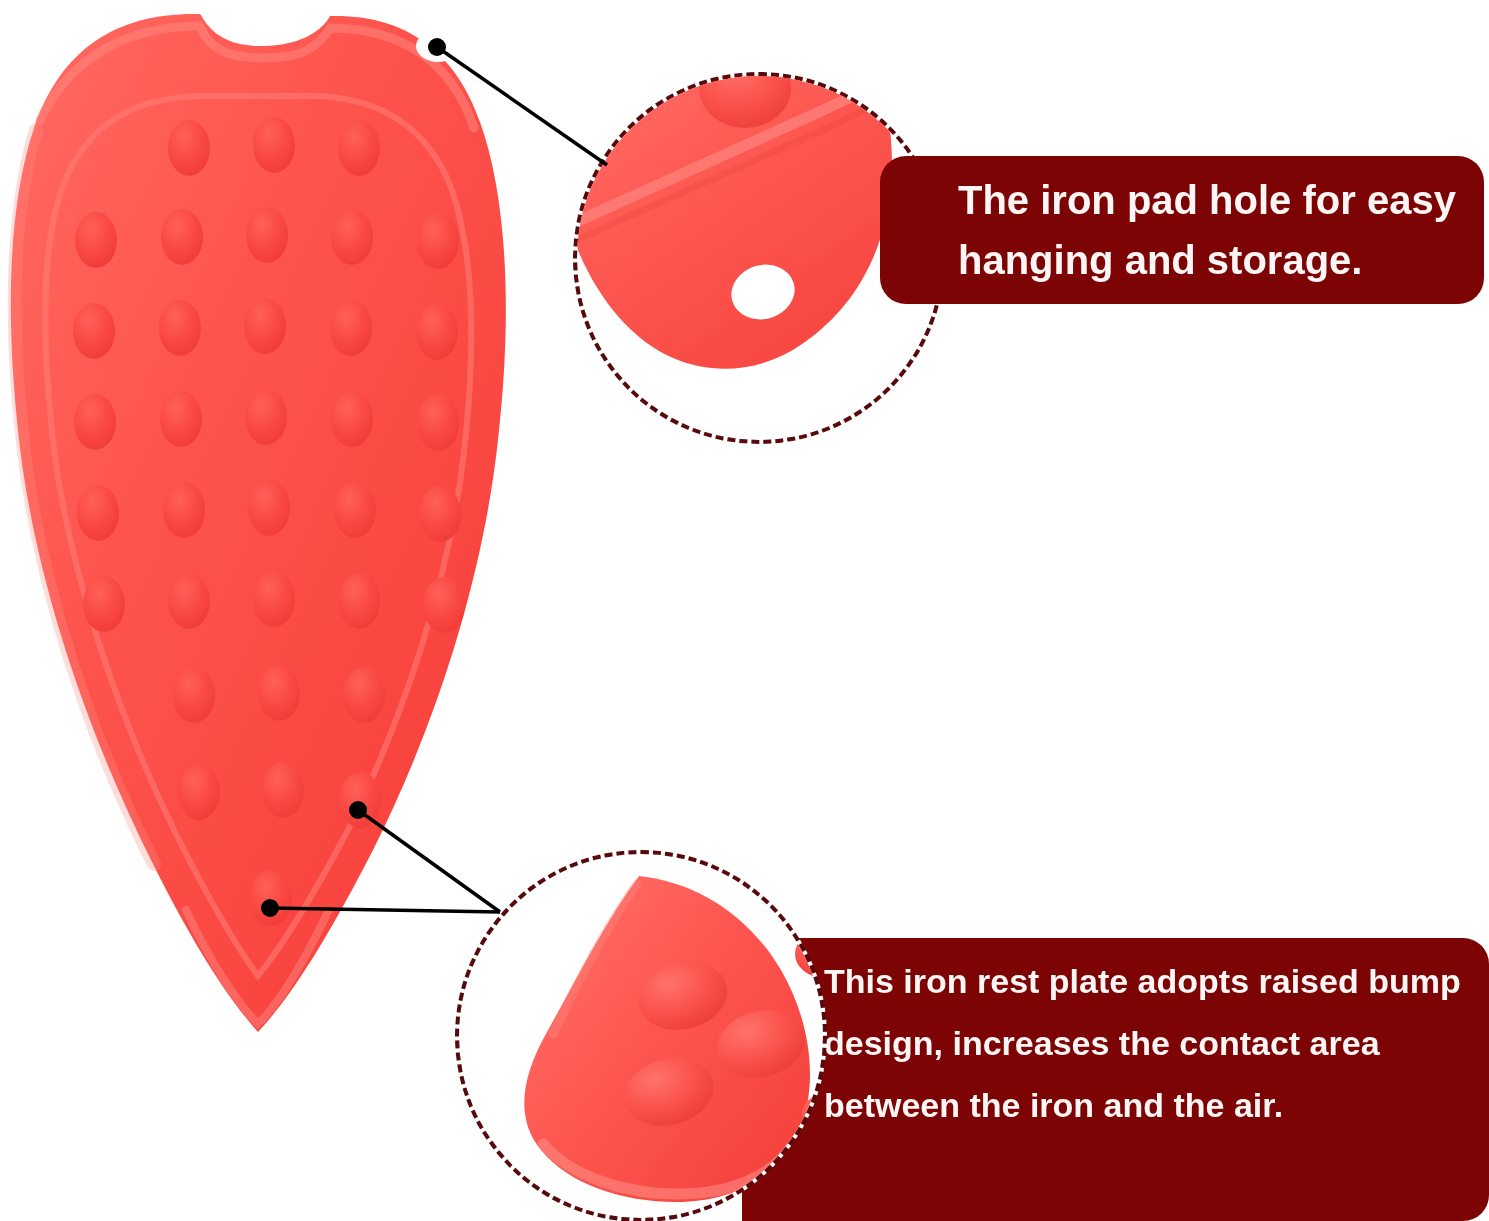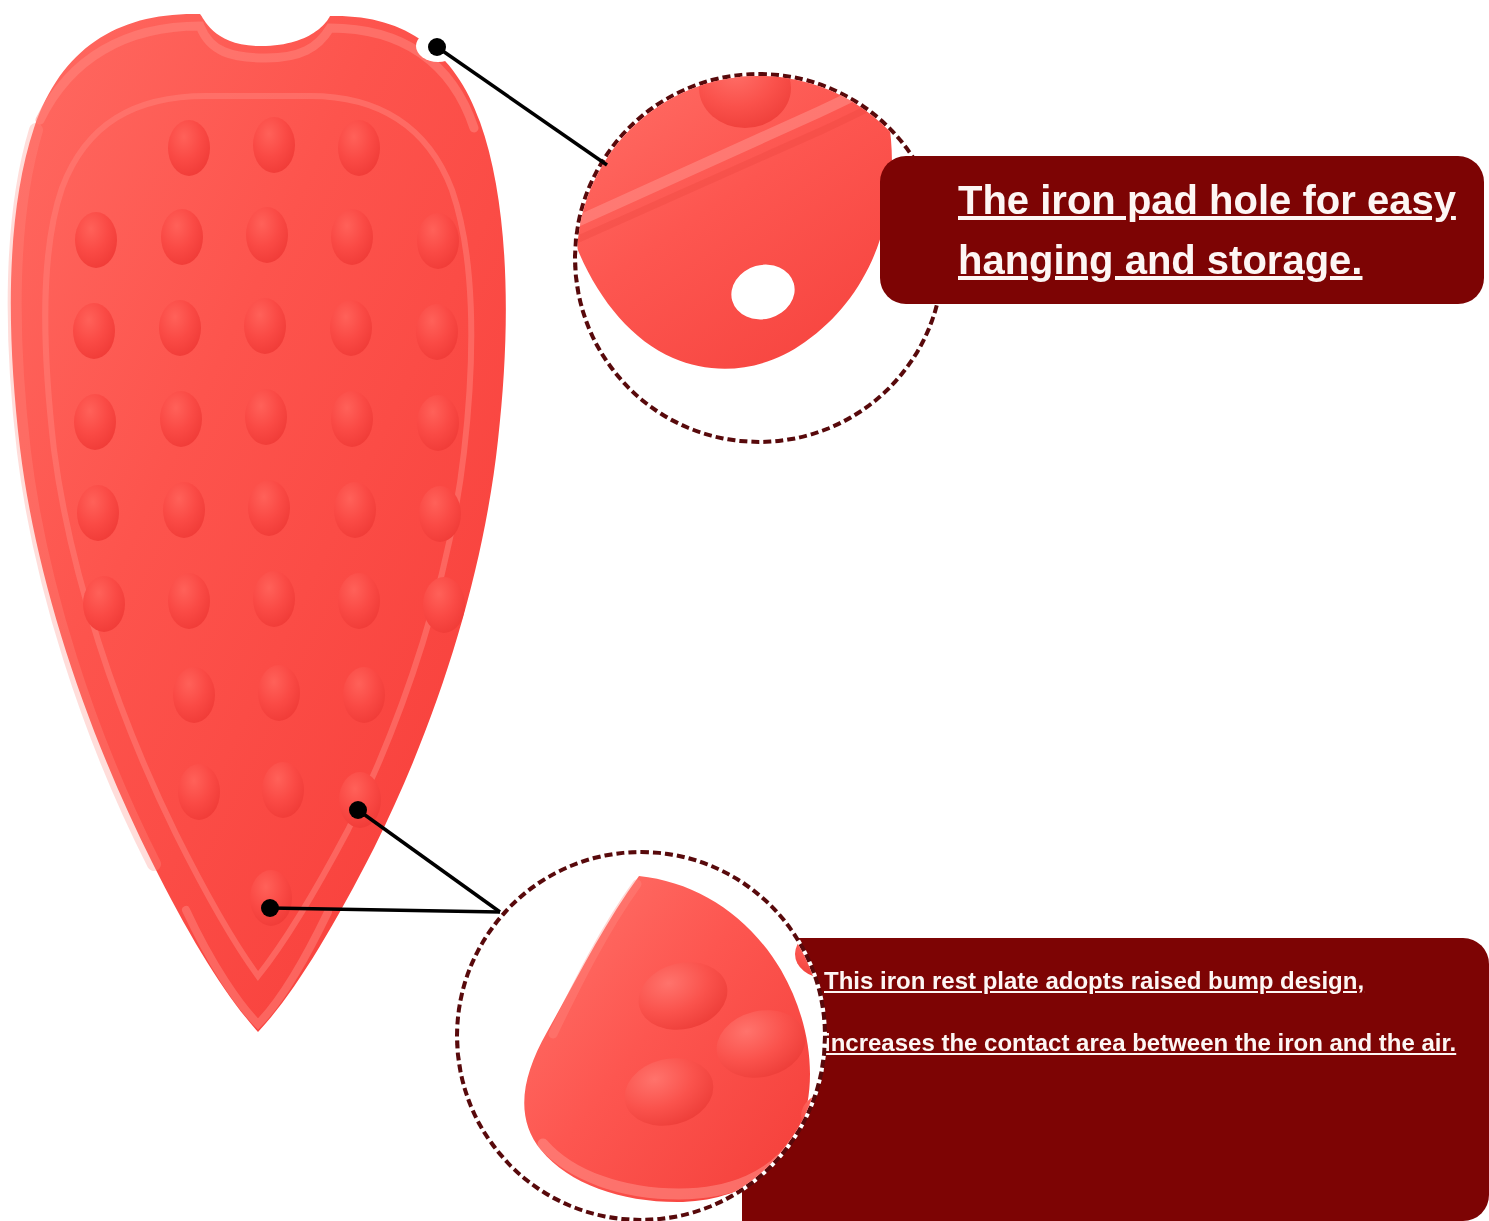--- a/index.html
+++ b/index.html
@@ -72,24 +72,24 @@
     font-size: 40px;
     line-height: 60px;
   }
   #callout-bottom {
     left: 742px;
     top: 938px;
     width: 747px;
     height: 283px;
     border-radius: 26px 26px 26px 0;
     padding: 12px 22px 8px 82px;
-    font-size: 24px;
+    font-size: 34px;
     line-height: 62px;
   }
-  .callout-text { display: block; text-decoration: underline; }
+  .callout-text { display: block; }
 
   
   #leaders {
     position: absolute;
     left: 0; top: 0;
     width: 1489px; height: 1221px;
     pointer-events: none;
   }
 </style>
 </head>

